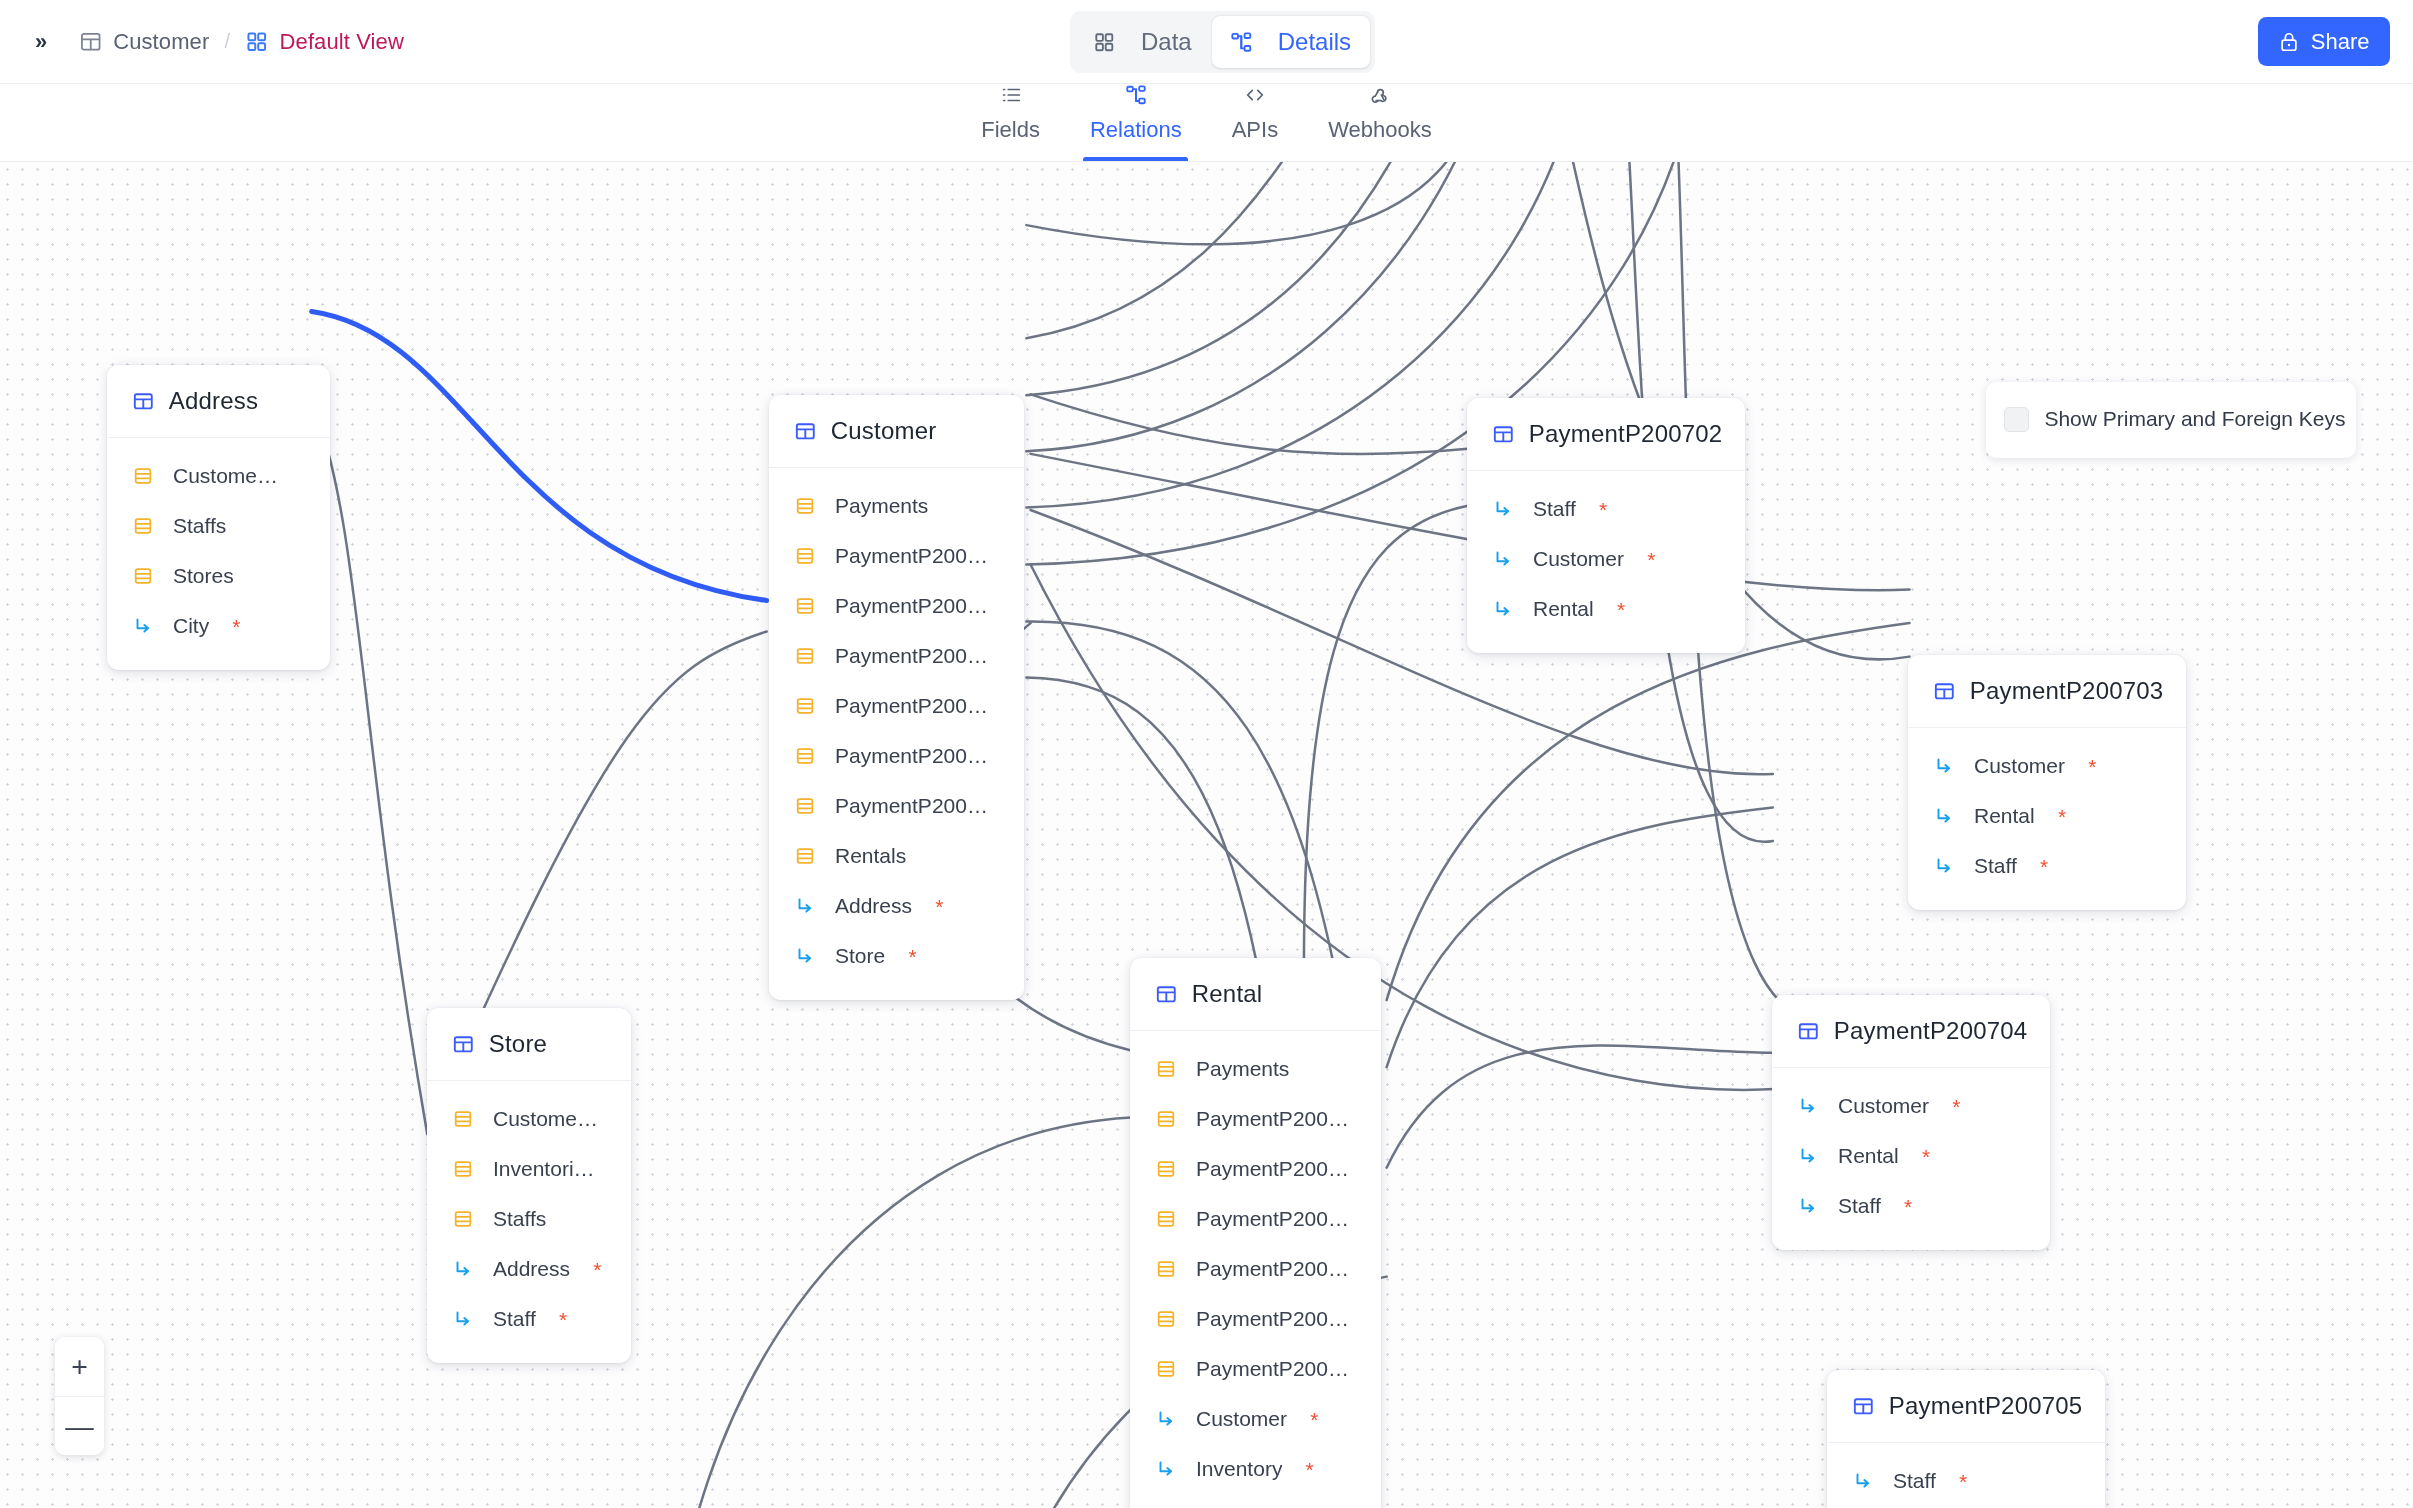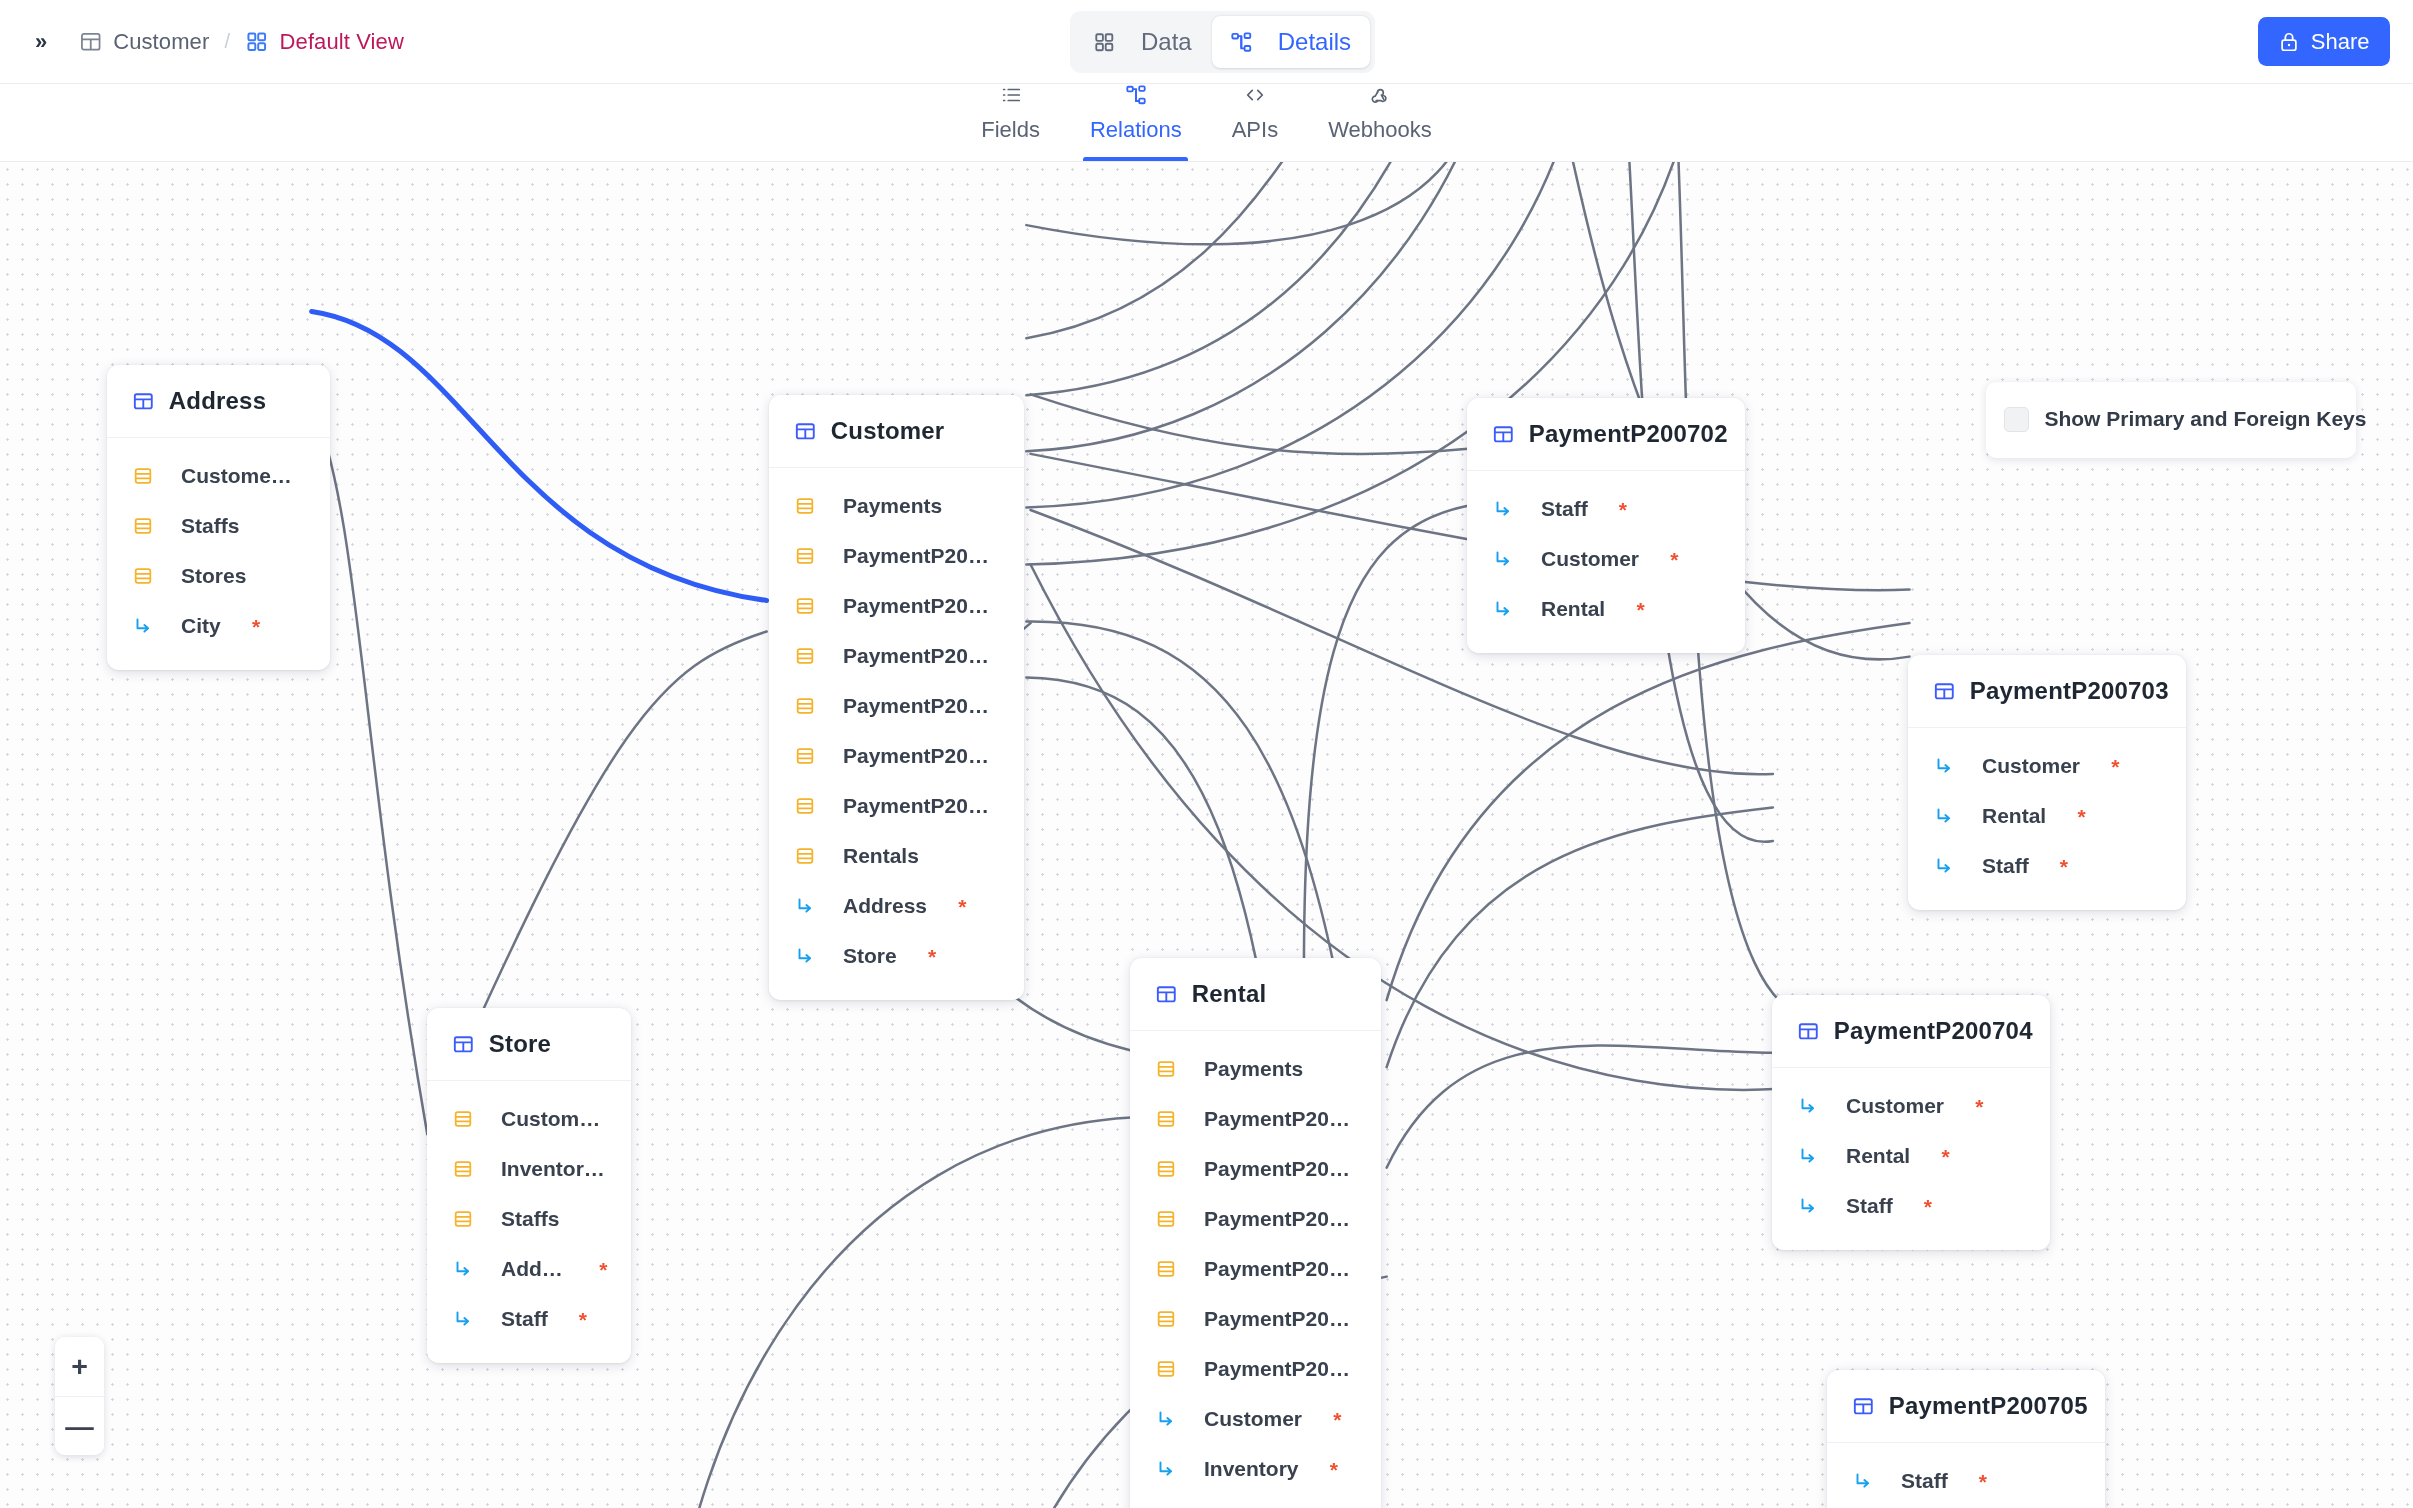--- a/index.html
+++ b/index.html
@@ -73,41 +73,40 @@
     height: 4.2px; background: #3366ff; border-radius: 2.5px 2.5px 0 0;
   }
 
   
   .canvas {
     position: absolute; left: 0; top: 162px; width: 2413px; height: 1347px;
     background-color: #fdfdfe;
     background-image: radial-gradient(circle, #d4d7de 1.1px, transparent 1.2px);
     background-size: 15px 15px;
     overflow: hidden;
-    font-weight: bold;
   }
   .edges { position: absolute; left: 0; top: 0; width: 2413px; height: 1347px; }
 
   
   .node {
     position: absolute;
     background: #ffffff;
     border-radius: 11.7px;
     box-shadow: 0 2.5px 11.7px rgba(24,34,56,.13), 0 0.8px 2.5px rgba(24,34,56,.07);
     overflow: hidden;
   }
   .node-head {
     display: flex; align-items: center; gap: 14.2px;
     padding: 22px 23.5px 22px 25px;
     border-bottom: 0.8px solid #eef0f3;
   }
   .node-title { font-size: 24px; color: #1f2733; white-space: nowrap; letter-spacing: 0.2px; }
   .node-body { padding: 13.4px 0 18.4px 0; }
   .field {
-    display: flex; align-items: center; gap: 27px;
+    display: flex; align-items: center; gap: 19px;
     padding: 0 23.5px 0 25px; height: 50px;
     font-size: 21px; color: #39414f; white-space: nowrap;
   }
   .field .req { color: #f0502f; font-size: 21px; margin-left: 4.2px; line-height: 1; }
   .field-label { overflow: hidden; text-overflow: ellipsis; }
 
   
   .ico { flex: 0 0 auto; display: block; }
 
   

